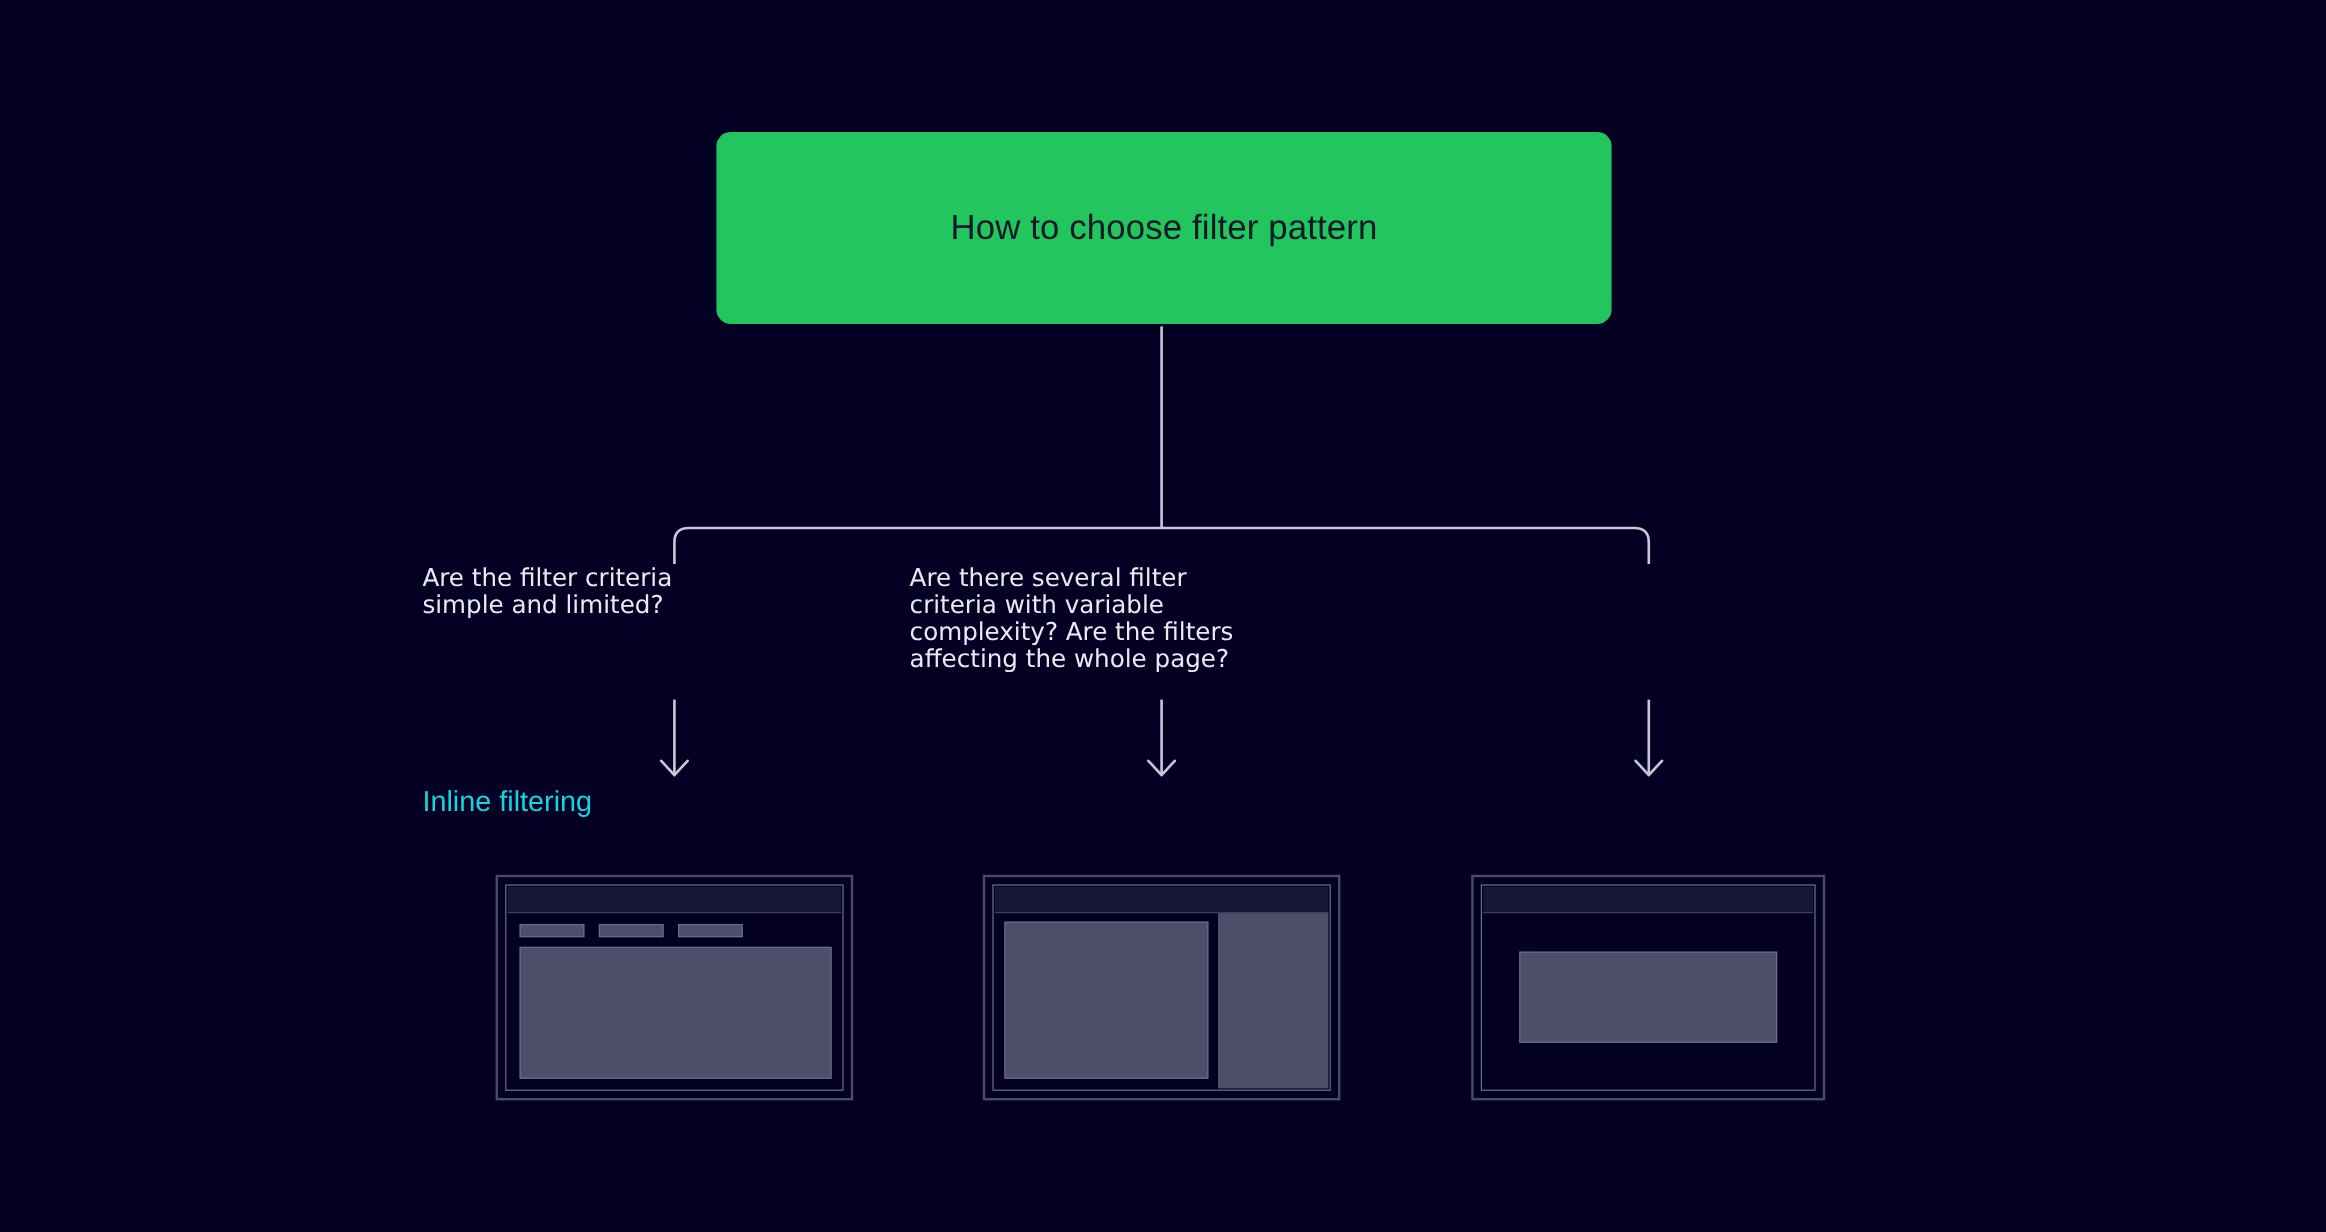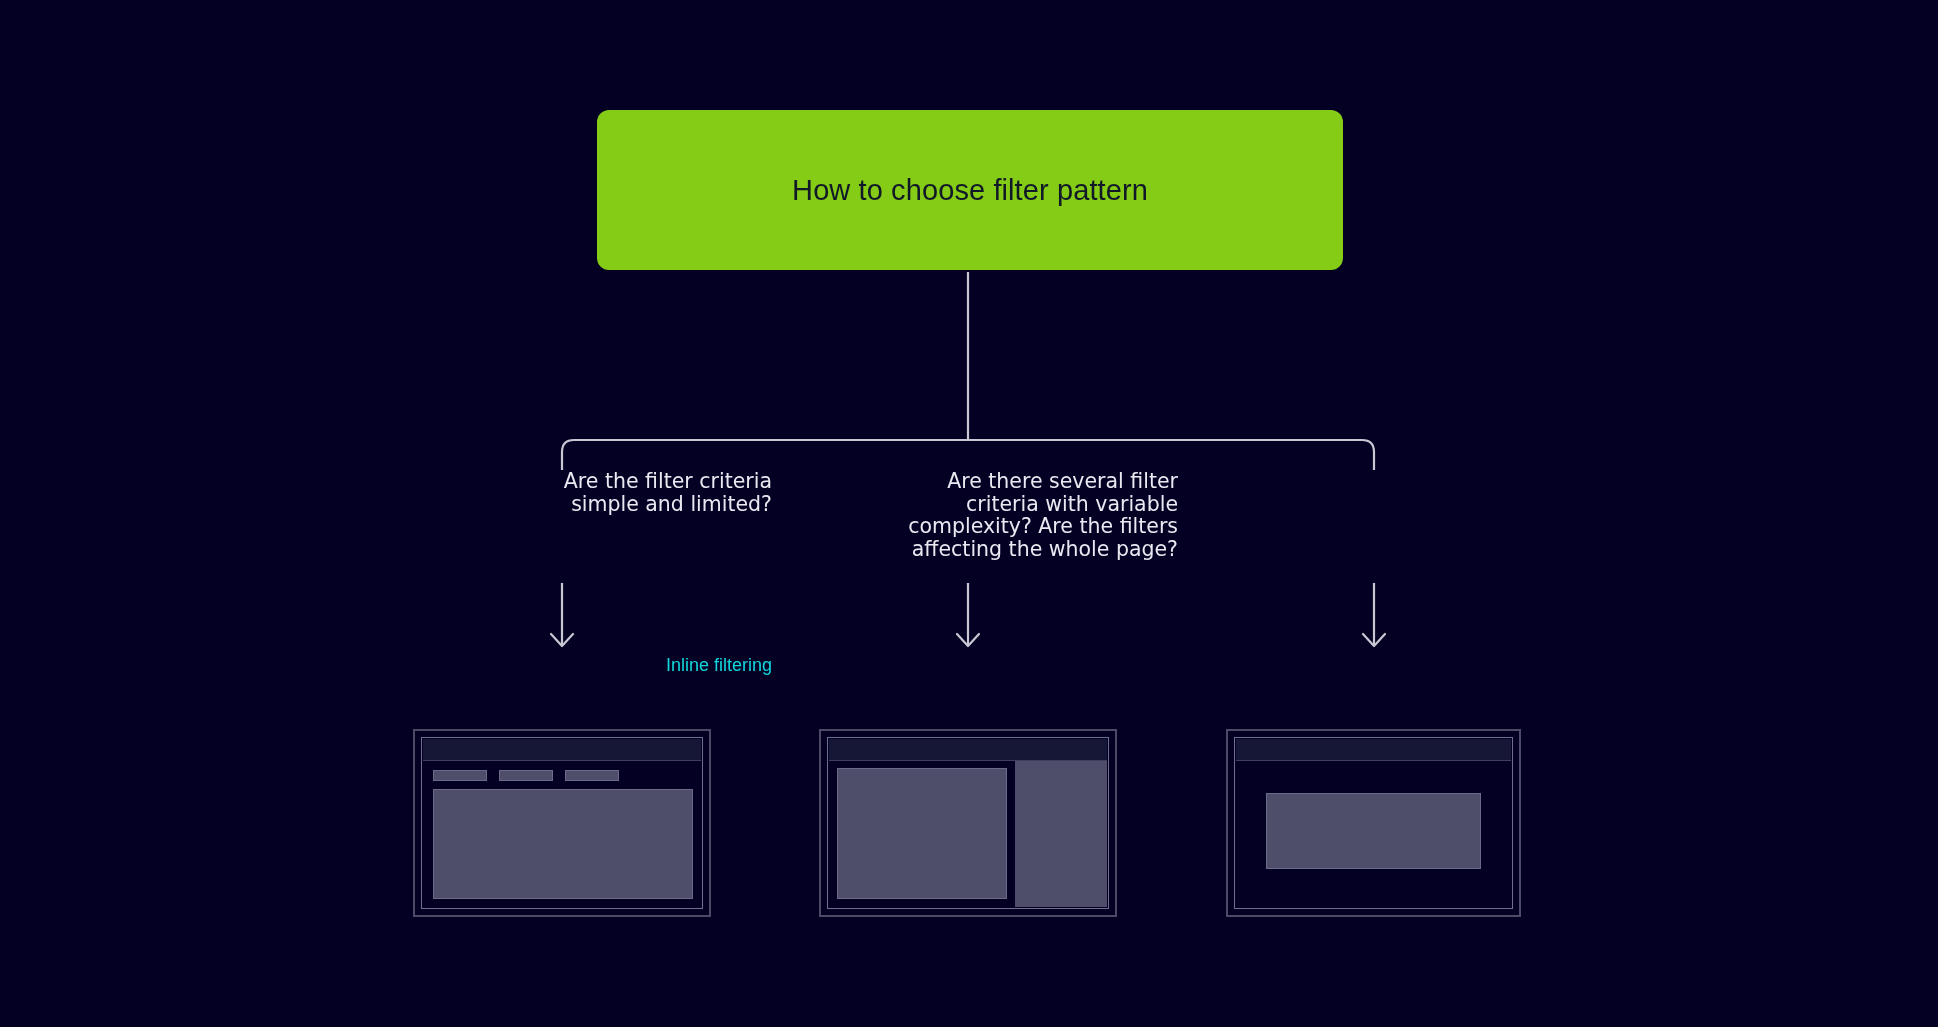--- a/index.html
+++ b/index.html
@@ -21,21 +21,21 @@
     inset: 0;
   }
 
   
   .root-node {
     position: absolute;
     left: 597px;
     top: 110px;
     width: 746px;
     height: 160px;
-    background: #84cc16;
+    background: #22c55e;
     border-radius: 12px;
     display: flex;
     align-items: center;
     justify-content: center;
     box-sizing: border-box;
   }
   .root-node-label {
     color: #111827;
     font-size: 29px;
     line-height: 1.2;
@@ -57,31 +57,31 @@
   
   .branch {
     position: absolute;
     top: 470px;
     width: 420px;
   }
   .branch-question {
     color: #e9e9f2;
     font-size: 20.5px;
     line-height: 22.5px;
-    text-align: right;
+    text-align: left;
     white-space: pre-line;
     font-family: "DejaVu Sans", sans-serif;
   }
   .branch-result {
     position: absolute;
     top: 655px;
     width: 420px;
-    text-align: right;
+    text-align: left;
     color: #12d6dc;
-    font-size: 18px;
+    font-size: 24px;
     line-height: 1.2;
     font-family: "Liberation Sans", sans-serif;
   }
 
   
   .wire {
     position: absolute;
     top: 729px;
     box-sizing: border-box;
     border: 2px solid #4b4b68;

